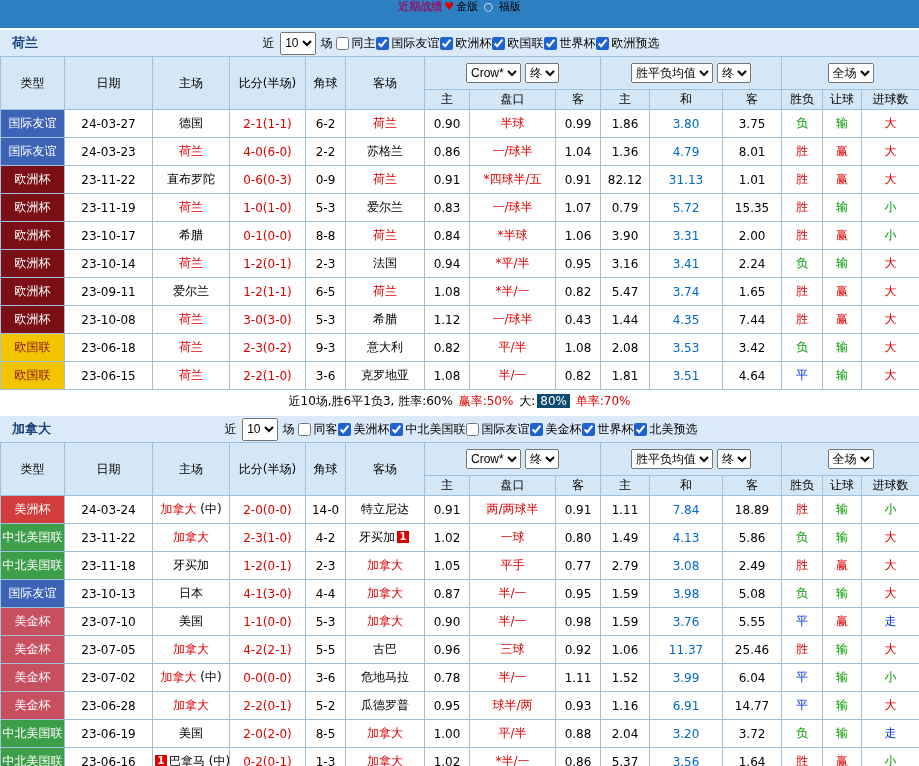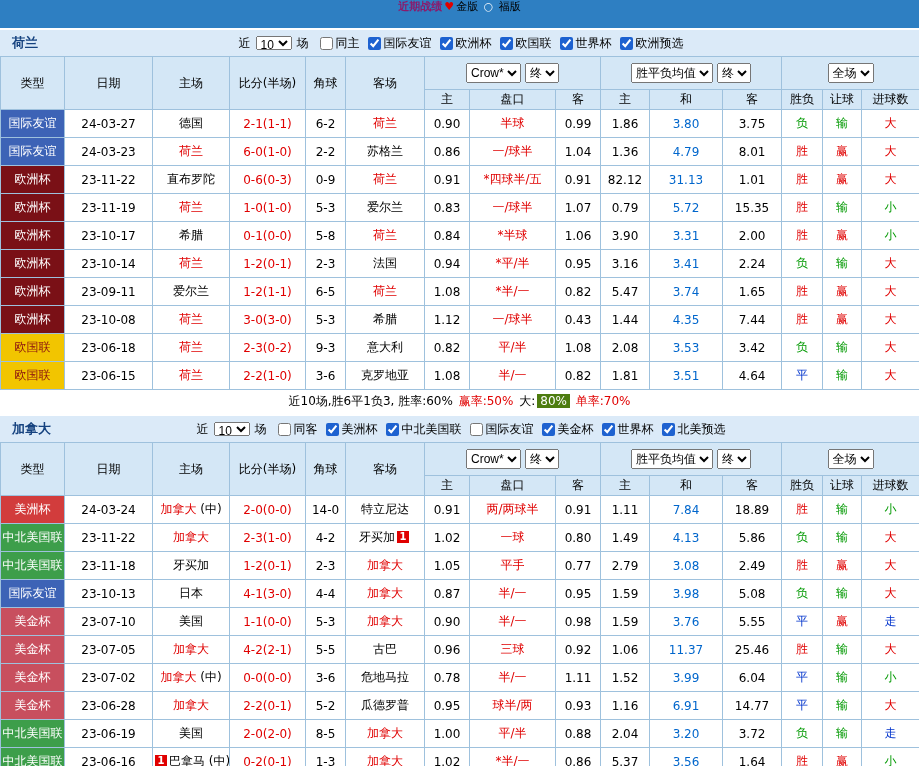--- a/index.html
+++ b/index.html
@@ -22,22 +22,22 @@
   .section-head {
     position:relative; height:26px; background:#DBEAF8;
     display:flex; align-items:center; justify-content:center;
   }
   .team {
     position:absolute; left:12px; font-weight:bold;
     color:#15427F; font-size:13px;
   }
   .filters { display:flex; align-items:center; }
   .filters .lbl { margin:0 3px; }
-  .filters select { height:14px; font-size:12px; margin:0 2px; }
-  .flt { display:inline-flex; align-items:center; margin-left:8px; cursor:pointer; }
+  .filters select { height:23px; font-size:12px; margin:0 2px;text-align:right; }
+  .flt { display:inline-flex; align-items:center; margin-left:0; cursor:pointer; }
   .flt input { width:13px; height:13px; accent-color:#1E62D0; margin:0 3px 0 0; }
 
   table.grid { width:919px; border-collapse:collapse; table-layout:fixed; }
   .grid th, .grid td {
     border:1px solid #9EC1DD; text-align:center; padding:0;
     overflow:hidden; white-space:nowrap; font-size:12px;
   }
   .grid thead th { background:#D4E7F6; font-weight:normal; }
   .grid thead tr.h1 th { height:25px; }
   .grid thead tr.h2 th { height:20px; }
@@ -158,21 +158,21 @@
           <td class="blue">3.80</td>
           <td>3.75</td>
           <td style="color: rgb(0, 153, 0); font-weight: normal;">负</td>
           <td style="color: rgb(0, 153, 0); font-weight: normal;">输</td>
           <td style="color: rgb(224, 0, 0); font-weight: normal;">大</td>
         </tr>
         <tr>
           <td class="league" style="background: rgb(61, 99, 182); color: rgb(255, 255, 255);">国际友谊</td>
           <td>24-03-23</td>
           <td><span class="red">荷兰</span></td>
-          <td class="red">6-0(1-0)</td>
+          <td class="red">4-0(6-0)</td>
           <td>2-2</td>
           <td><span>苏格兰</span></td>
           <td>0.86</td>
           <td class="red">一/球半</td>
           <td>1.04</td>
           <td>1.36</td>
           <td class="blue">4.79</td>
           <td>8.01</td>
           <td style="color: rgb(224, 0, 0); font-weight: normal;">胜</td>
           <td style="color: rgb(224, 0, 0); font-weight: normal;">赢</td>
@@ -210,21 +210,21 @@
           <td>15.35</td>
           <td style="color: rgb(224, 0, 0); font-weight: normal;">胜</td>
           <td style="color: rgb(0, 153, 0); font-weight: normal;">输</td>
           <td style="color: rgb(0, 153, 0); font-weight: normal;">小</td>
         </tr>
         <tr>
           <td class="league" style="background: rgb(122, 16, 22); color: rgb(255, 255, 255);">欧洲杯</td>
           <td>23-10-17</td>
           <td><span>希腊</span></td>
           <td class="red">0-1(0-0)</td>
-          <td>5-8</td>
+          <td>8-8</td>
           <td><span class="red">荷兰</span></td>
           <td>0.84</td>
           <td class="red">*半球</td>
           <td>1.06</td>
           <td>3.90</td>
           <td class="blue">3.31</td>
           <td>2.00</td>
           <td style="color: rgb(224, 0, 0); font-weight: normal;">胜</td>
           <td style="color: rgb(224, 0, 0); font-weight: normal;">赢</td>
           <td style="color: rgb(0, 153, 0); font-weight: normal;">小</td>
@@ -309,21 +309,21 @@
           <td>0.82</td>
           <td>1.81</td>
           <td class="blue">3.51</td>
           <td>4.64</td>
           <td style="color: rgb(0, 51, 204); font-weight: normal;">平</td>
           <td style="color: rgb(0, 153, 0); font-weight: normal;">输</td>
           <td style="color: rgb(224, 0, 0); font-weight: normal;">大</td>
         </tr>
       </tbody>
   </table>
-  <div class="summary"><span style="color: rgb(0, 0, 0);">近10场,胜6平1负3, 胜率:60% </span><span style="color: rgb(224, 0, 0);">赢率:50% </span><span style="color: rgb(0, 0, 0);">大:</span><span class="pct-badge" style="color: rgb(255, 255, 255); background: #4d7c0f;">80%</span><span style="color: rgb(224, 0, 0);"> 单率:70%</span></div>
+  <div class="summary"><span style="color: rgb(0, 0, 0);">近10场,胜6平1负3, 胜率:60% </span><span style="color: rgb(224, 0, 0);">赢率:50% </span><span style="color: rgb(0, 0, 0);">大:</span><span class="pct-badge" style="color: rgb(255, 255, 255); background: #0c4a6e;">80%</span><span style="color: rgb(224, 0, 0);"> 单率:70%</span></div>
 </div>
 
 <div class="section">
   <div class="section-head">
     <span class="team">加拿大</span>
     <div class="filters">
         <span class="lbl">近</span>
         <select><option>10</option></select>
         <span class="lbl">场</span>
         <label class="flt">

